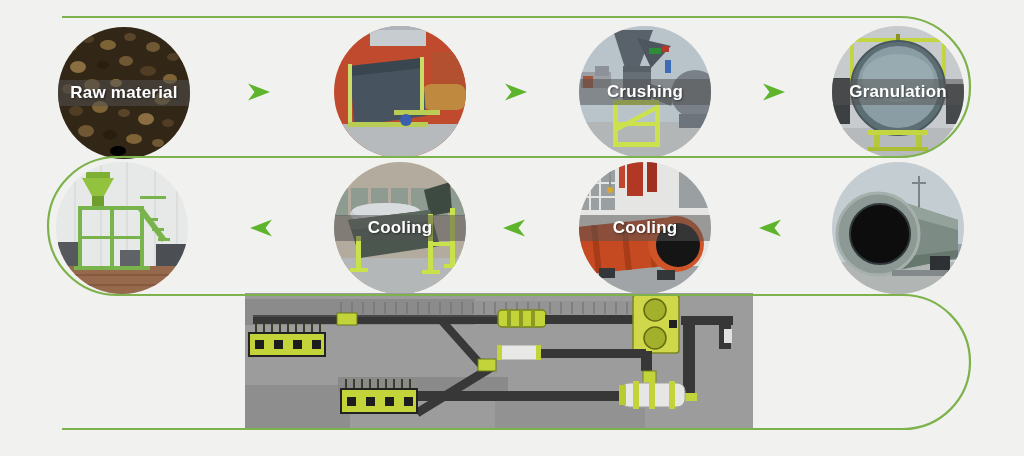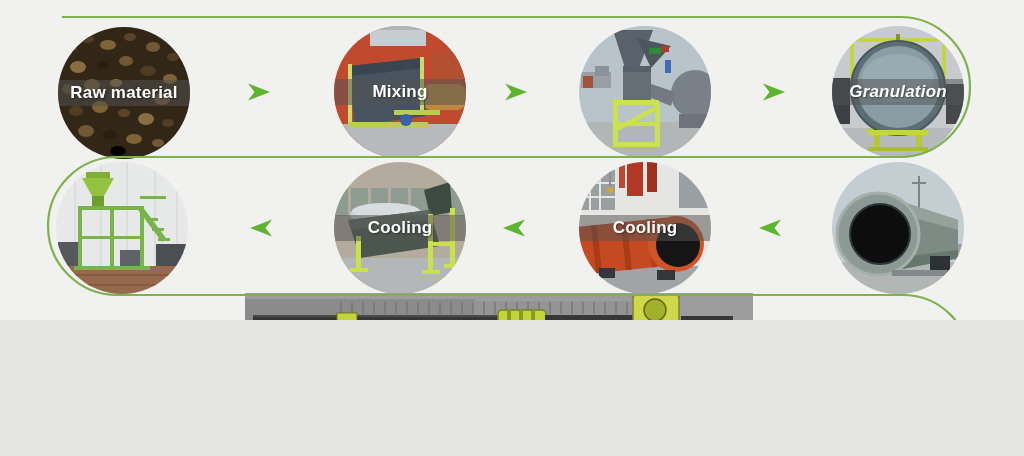--- a/index.html
+++ b/index.html
@@ -1,16 +1,16 @@
 <!DOCTYPE html>
 <html style="--page_bg: #f1f1ef; --flow_line: #7db24c; --arrow_green: #5fb42d; --label_band: rgba(82,82,82,0.52); --label_text: #ffffff; --machine_lime: #c3d43a; --layout_bg: #9c9c9c;"><head>
 <meta charset="utf-8">
 <style>
   html,body{margin:0;padding:0;background:#e4e4e2;font-family:"Liberation Sans",sans-serif;}
-  #stage{position:relative;width:1024px;height:320px;background:var(--page_bg,#f1f1ef);overflow:hidden;margin:0 auto;}
+  #stage{position:relative;width:1024px;height:456px;background:var(--page_bg,#f1f1ef);overflow:hidden;margin:0 auto;}
   .step-circle{position:absolute;width:132px;height:132px;border-radius:50%;overflow:hidden;}
   .step-circle svg{display:block;width:132px;height:132px;}
   .label-band{position:absolute;left:0;top:50%;transform:translateY(-50%);width:100%;height:26px;
     background:var(--label_band,rgba(82,82,82,.52));display:flex;align-items:center;justify-content:center;}
   .label-band span{color:var(--label_text,#fff);font-size:17px;font-weight:700;letter-spacing:.2px;
     text-shadow:1px 1px 2px rgba(0,0,0,.45);white-space:nowrap;}
   #flow-overlay{position:absolute;left:0;top:0;width:1024px;height:456px;pointer-events:none;}
   .flow-line{fill:none;stroke:var(--flow_line,#7db24c);stroke-width:2.2px;}
   .flow-arrow{fill:var(--arrow_green,#5fb42d);}
   #plant-layout{position:absolute;left:245px;top:293px;width:508px;height:135px;}
@@ -67,23 +67,20 @@
       <rect x="98" y="26" width="34" height="44" fill="#b3502f"></rect>
       <rect x="88" y="58" width="44" height="26" rx="9" fill="#bf8a3f"></rect>
       <polygon points="16,40 88,32 92,90 20,100" fill="#47545f"></polygon>
       <polygon points="16,40 88,32 89,42 17,50" fill="#39454f"></polygon>
       <rect x="14" y="38" width="4" height="62" fill="#c9db69"></rect>
       <rect x="86" y="31" width="4" height="58" fill="#c9db69"></rect>
       <rect x="14" y="96" width="80" height="5" fill="#b9cc54"></rect>
       <rect x="60" y="84" width="46" height="5" fill="#b9cc54"></rect>
       <circle cx="72" cy="94" r="6" fill="#3a5fae"></circle>
     </svg>
-    <div class="label-band">
-        <span>Mixing</span>
-      </div>
   </div>
 
   <div class="step-circle" style="left:579px;top:26px;">
     <svg viewBox="0 0 132 132">
       <rect width="132" height="132" fill="#b9c3ca"></rect>
       <rect x="0" y="96" width="132" height="36" fill="#b2b6b7"></rect>
       <rect x="2" y="46" width="30" height="16" fill="#9a9fa6"></rect>
       <rect x="4" y="50" width="10" height="12" fill="#a2543a"></rect>
       <rect x="16" y="40" width="14" height="10" fill="#8d929a"></rect>
       <circle cx="116" cy="68" r="24" fill="#798087"></circle>
@@ -98,23 +95,26 @@
       <polygon points="72,58 96,66 92,80 72,72" fill="#737a81"></polygon>
       <g fill="#cbe24e">
         <rect x="34" y="74" width="46" height="5"></rect>
         <rect x="34" y="79" width="5" height="42"></rect>
         <rect x="76" y="79" width="5" height="42"></rect>
         <rect x="34" y="116" width="47" height="5"></rect>
         <rect x="34" y="96" width="46" height="4"></rect>
         <polygon points="39,100 76,80 76,85 39,105"></polygon>
       </g>
     </svg>
-  </div>
-
-  <div class="step-circle" style="left:832px;top:26px;font-style:italic;">
+    <div class="label-band">
+        <span>Crushing</span>
+      </div>
+  </div>
+
+  <div class="step-circle" style="left:832px;top:26px;">
     <svg viewBox="0 0 132 132">
       <rect width="132" height="132" fill="#c7cbce"></rect>
       <rect x="0" y="102" width="132" height="30" fill="#b6babc"></rect>
       <rect x="0" y="52" width="18" height="46" fill="#3c4043"></rect>
       <rect x="114" y="58" width="18" height="40" fill="#46494c"></rect>
       <rect x="18" y="12" width="96" height="4" fill="#c3d641"></rect>
       <rect x="18" y="12" width="4" height="56" fill="#c3d641"></rect>
       <rect x="110" y="12" width="4" height="56" fill="#c3d641"></rect>
       <rect x="64" y="8" width="4" height="22" fill="#8b9327"></rect>
       <circle cx="66" cy="62" r="47" fill="#5c6d74"></circle>

